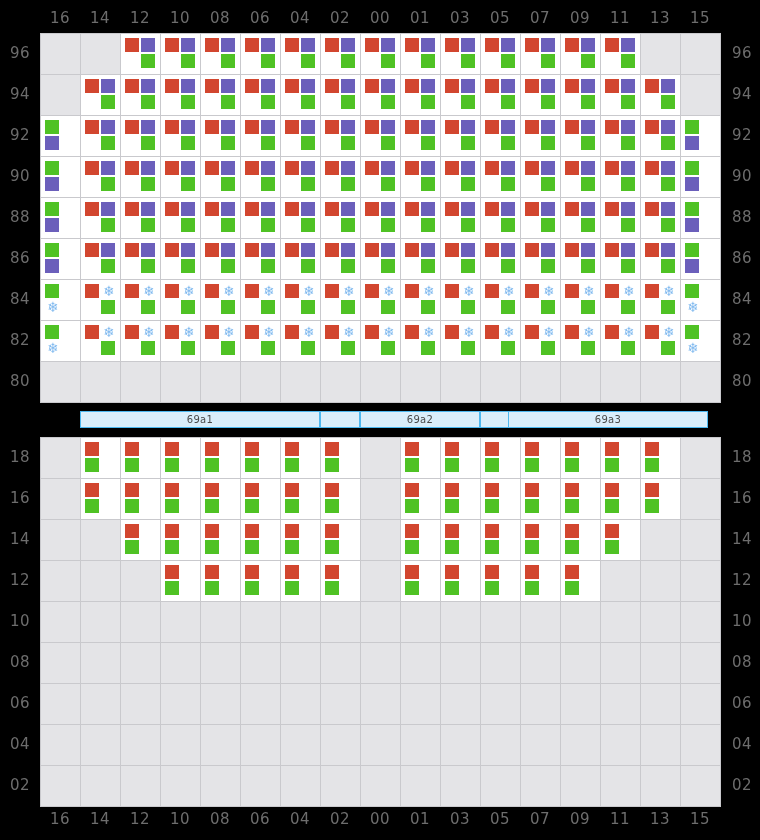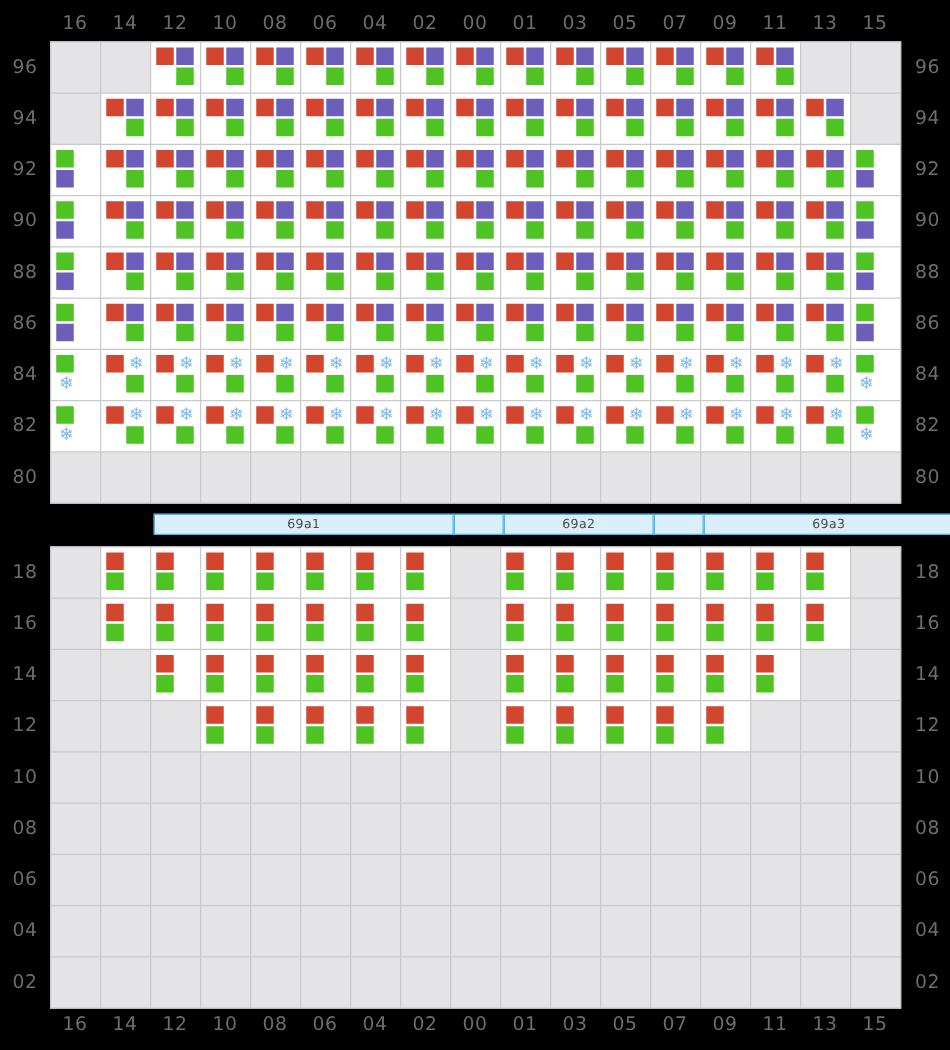--- a/index.html
+++ b/index.html
@@ -74,21 +74,20 @@
     position:absolute;
     top:0;height:17px;
     background:#daeefb;
     border:1px solid #4db8f0;
     box-sizing:border-box;
     font-size:10px;
     color:#4a4a4a;
     text-align:center;
     line-height:15px;
     letter-spacing:0.3px;
-    margin-left:43px;
   }
   .band.blank{color:transparent;}
 </style>
 </head>
 <body>
 
 <div class="stage">
 
   <div id="top-col-headers">
       <div class="axlbl colhdr" style="left: 40px; top: 11px;">16</div>
@@ -1198,21 +1197,21 @@
       <div class="cell"></div>
       <div class="cell"></div>
       <div class="cell"></div>
     </div>
 
   <div class="bands" id="band-bar" style="left: 40px; top: 411px; width: 680px;">
       <div class="band" style="left: 40px; width: 240px;">69a1</div>
       <div class="band blank" style="left: 280px; width: 40px;"></div>
       <div class="band" style="left: 320px; width: 120px;">69a2</div>
       <div class="band blank" style="left: 440px; width: 40px;"></div>
-      <div class="band" style="left: 480px; width: 200px;">69a3</div>
+      <div class="band" style="left: 468px; width: 200px;">69a3</div>
     </div>
 
   <div id="lower-rows-left">
       <div class="axlbl rowhdr" style="left: 0px; top: 450px;">18</div>
       <div class="axlbl rowhdr" style="left: 0px; top: 491px;">16</div>
       <div class="axlbl rowhdr" style="left: 0px; top: 532px;">14</div>
       <div class="axlbl rowhdr" style="left: 0px; top: 573px;">12</div>
       <div class="axlbl rowhdr" style="left: 0px; top: 614px;">10</div>
       <div class="axlbl rowhdr" style="left: 0px; top: 655px;">08</div>
       <div class="axlbl rowhdr" style="left: 0px; top: 696px;">06</div>

